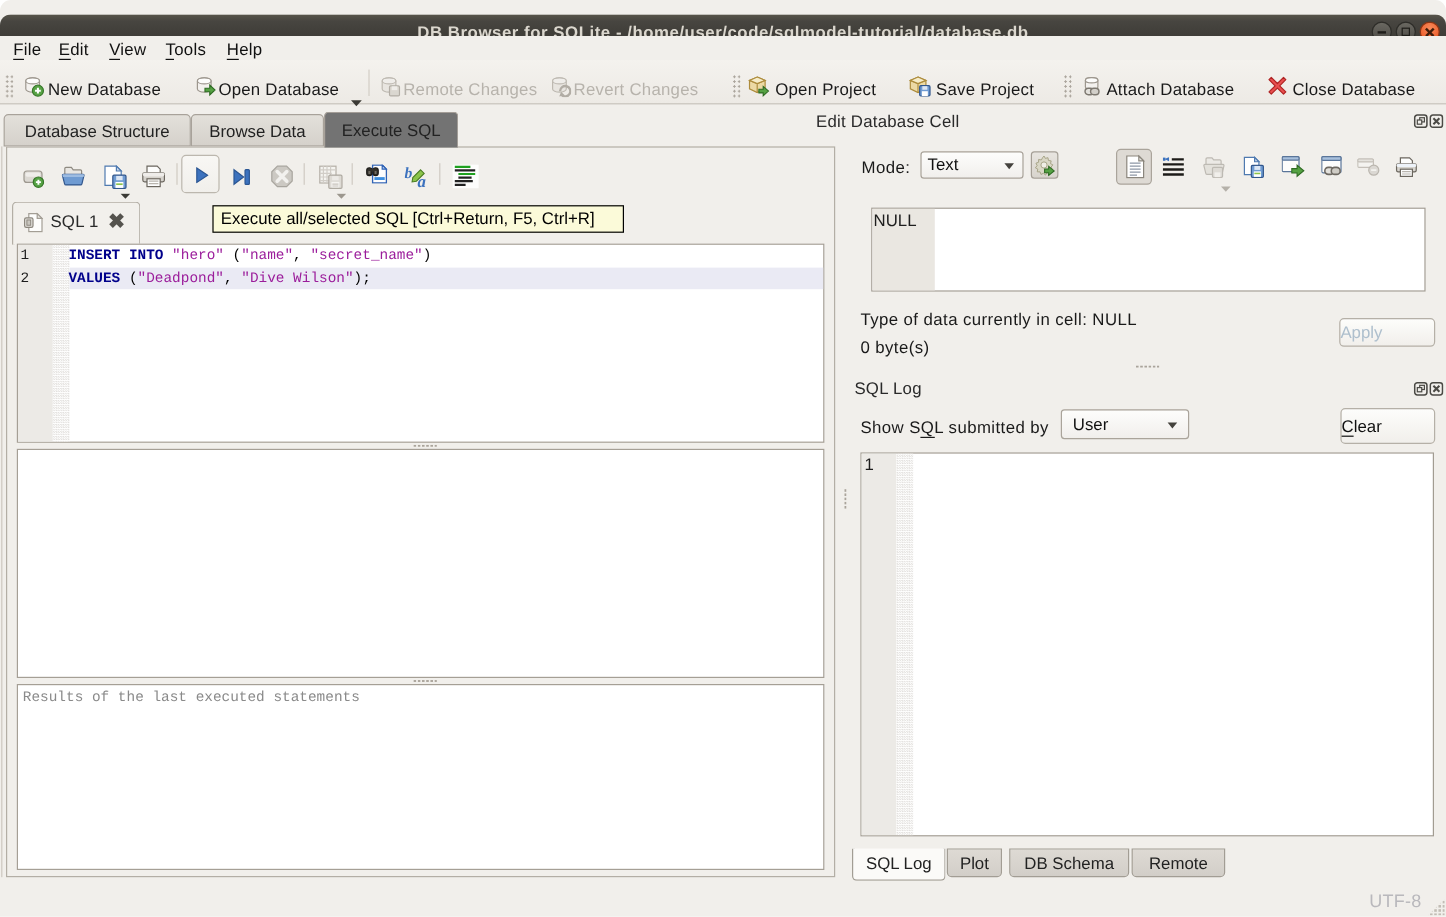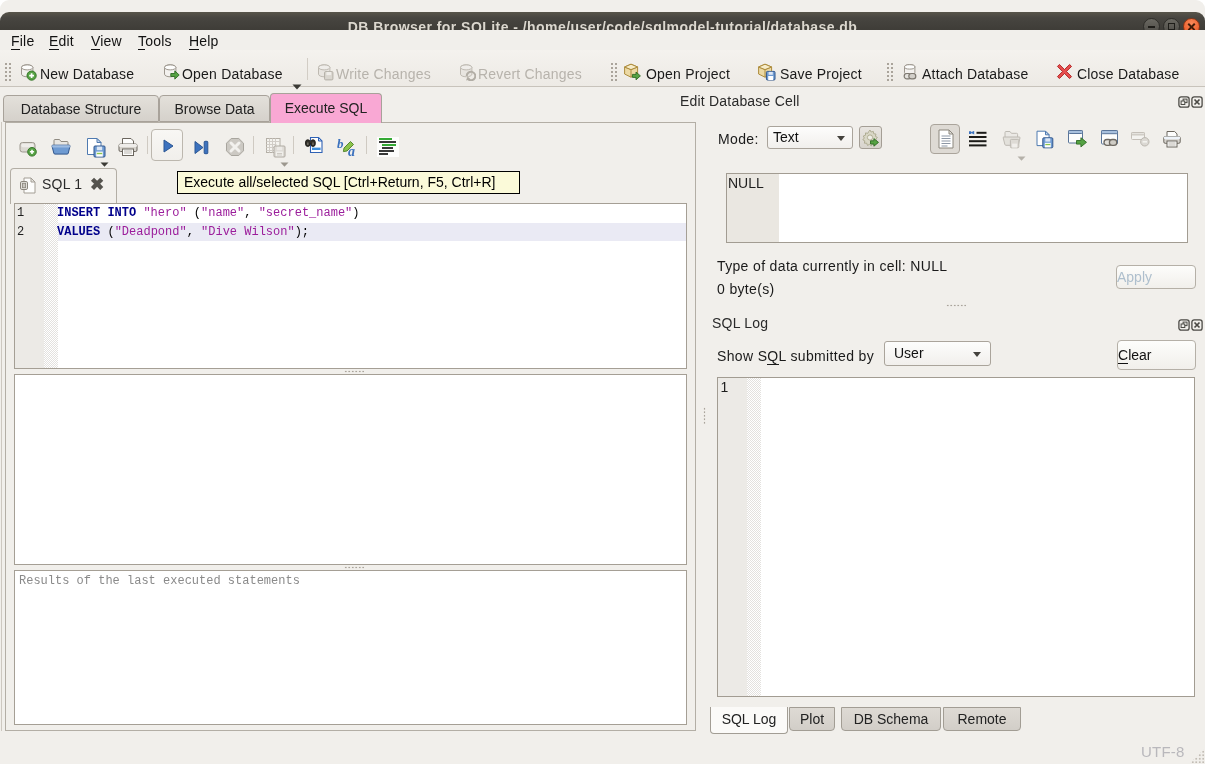--- a/index.html
+++ b/index.html
@@ -32,21 +32,21 @@
 .handle { position:absolute; top:12px; width:7px; height:20px;
   background-image:radial-gradient(circle, #aaa49b 1px, transparent 1.1px); background-size:4px 4px; background-position:0 0; }
 .tbtext { position:absolute; top:15.5px; font-size:14px; letter-spacing:0.2px; color:#1a1a1a; white-space:nowrap; }
 .tbtext.dis { color:#b7b3ac; }
 .tsep { position:absolute; top:8px; width:1px; height:22px; background:#d2cdc5; }
 .ticon { position:absolute; top:13px; }
 
 
 .tab { position:absolute; top:95px; height:27px; font-size:14px; color:#222; text-align:center;
   background:linear-gradient(#e3e0da,#d5d1cb); border:1px solid #a8a29a; border-radius:4px 4px 0 0; line-height:26px; }
-.tab.active { top:93px; height:30px; background:#f9a8d4; border-bottom:none; line-height:28px; z-index:3; }
+.tab.active { top:93px; height:30px; background:#737373; border-bottom:none; line-height:28px; z-index:3; }
 
 
 .pane { position:absolute; left:5px; top:122px; width:691px; height:609px; background:#f1efeb; border:1px solid #b3aea5; }
 .ebox { position:absolute; left:8px; width:673px; background:#fff; border:1px solid #a59f95; }
 .esep { position:absolute; top:8px; width:1px; height:20px; background:#cfcac2; }
 
 
 .gutter { position:absolute; left:0; top:0; bottom:0; width:29px; background:#eceae6; }
 .hatch { position:absolute; left:29px; top:0; bottom:0; width:14px;
   background-image:conic-gradient(#e3e1de 25%, #fff 25% 50%, #e3e1de 50% 75%, #fff 75%); background-size:2px 2px; }
@@ -128,21 +128,21 @@
       <svg width="10" height="6" viewBox="0 0 10 6">
           <path d="M0.5 0.5 h9 l-4.5 5 z" fill="#3b3a35"></path>
         </svg></div>
     <div class="ticon" style="left:316px">
       <svg width="18" height="18" viewBox="0 0 18 18" opacity="0.8">
         <path d="M2.5 4.4 C2.5 2.9 5.2 1.8 8.2 1.8 C11.2 1.8 13.9 2.9 13.9 4.4 L13.9 11.2 C13.9 12.7 11.2 13.8 8.2 13.8 C5.2 13.8 2.5 12.7 2.5 11.2 Z" fill="#e7e4df" stroke="#b2ada4"></path>
         <ellipse cx="8.2" cy="4.4" rx="5.7" ry="2.5" fill="#efedea" stroke="#b2ada4"></ellipse>
         <rect x="8.6" y="8.6" width="8.3" height="8.3" rx="1" fill="#d6d2cb" stroke="#a39e95"></rect>
         <rect x="10.4" y="8.9" width="4.7" height="3.2" fill="#efeeea"></rect>
       </svg></div>
-    <div class="tbtext dis" style="left:336px">Write Changes</div>
+    <div class="tbtext dis" style="left:336px">Remote Changes</div>
     <div class="ticon" style="left:458px">
       <svg width="18" height="18" viewBox="0 0 18 18" opacity="0.8">
         <path d="M2.5 4.4 C2.5 2.9 5.2 1.8 8.2 1.8 C11.2 1.8 13.9 2.9 13.9 4.4 L13.9 11.2 C13.9 12.7 11.2 13.8 8.2 13.8 C5.2 13.8 2.5 12.7 2.5 11.2 Z" fill="#e7e4df" stroke="#b2ada4"></path>
         <ellipse cx="8.2" cy="4.4" rx="5.7" ry="2.5" fill="#efedea" stroke="#b2ada4"></ellipse>
         <path d="M8.7 13 a4.3 4.3 0 1 1 1.2 3" fill="none" stroke="#a39e95" stroke-width="2"></path>
         <path d="M8 17.5 l1.6-4 3 2.8 z" fill="#a39e95"></path>
       </svg></div>
     <div class="tbtext dis" style="left:478px">Revert Changes</div>
     <div class="ticon" style="left:623px">
       <svg width="19" height="18" viewBox="0 0 19 18">

